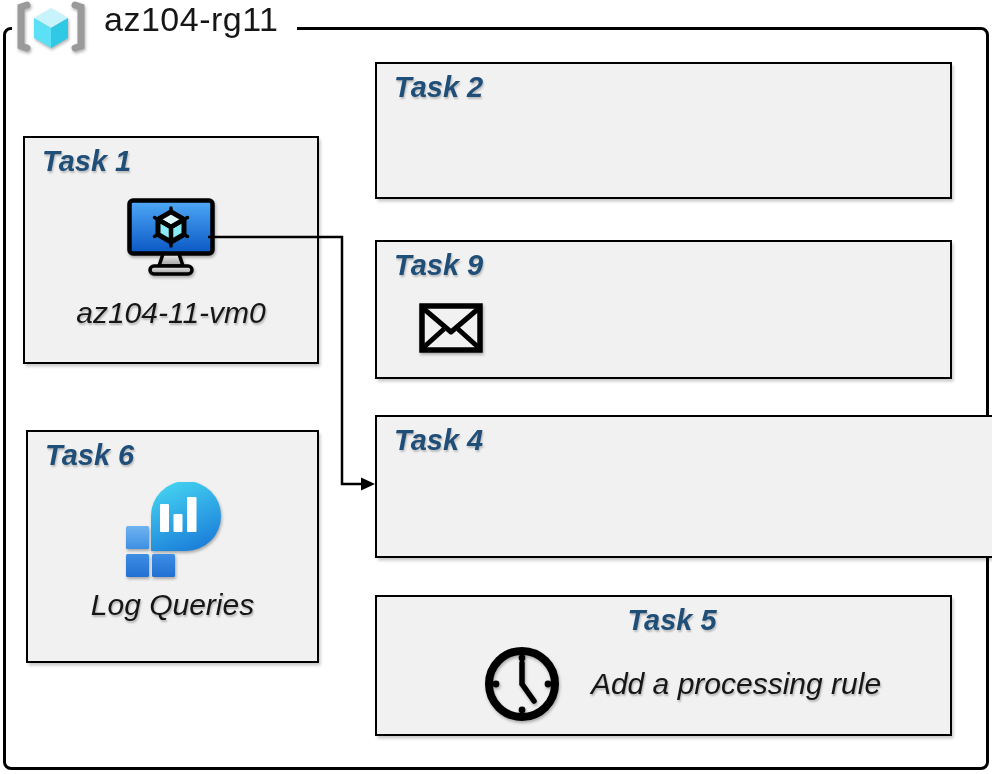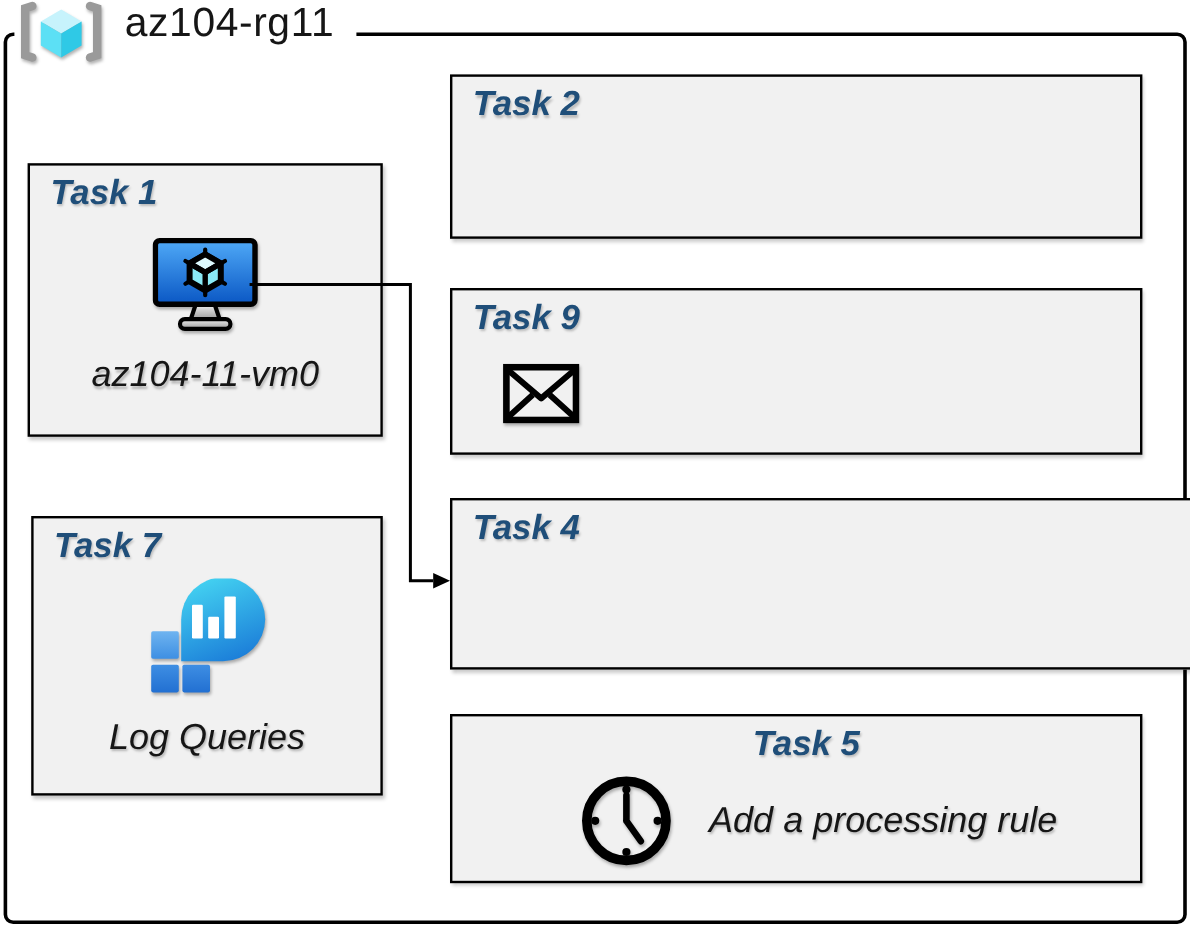--- a/index.html
+++ b/index.html
@@ -99,21 +99,21 @@
   
   .off-alert { margin-left: 33px; }
   .off-mail  { margin-left: 42px; }
   .off-trash { margin-left: 40px; }
   .off-clock { margin-left: 36px; }
 
   
   .t1-icon { margin-top: 20px; }
   .t1-label { margin-top: 18px; }
   .t6-icon { margin-top: 10px; }
-  .t6-label { margin-top: 18px; }
+  .t6-label { margin-top: 8px; }
 </style>
 </head>
 <body>
 
 <div class="canvas">
 
   <div class="rg-frame"></div>
 
   <div class="rg-header">
     <svg class="icon" width="74" height="53" viewBox="0 0 74 53">
@@ -190,21 +190,21 @@
           <circle cx="40" cy="66" r="3.4" fill="#000"></circle>
           <circle cx="14" cy="40" r="3.4" fill="#000"></circle>
           <path d="M40,40 L40,19 M40,40 L52,57" fill="none" stroke="#000" stroke-width="5.5" stroke-linecap="round"></path>
         </svg>
       </div>
       <div class="task-label">Add a processing rule</div>
     </div>
   </div>
 
   <div class="task-box tall" style="left:26px; top:430px; width:293px; height:233px;">
-    <div class="task-title">Task 7</div>
+    <div class="task-title">Task 6</div>
     <div class="icon-cell t6-icon">
       <svg class="icon" width="100" height="98" viewBox="0 0 100 98">
         <defs>
           <linearGradient id="lqDrop" x1="0.2" y1="0" x2="0.6" y2="1">
             <stop offset="0" stop-color="#45D5F2"></stop>
               <stop offset="1" stop-color="#1C7FD9"></stop>
           </linearGradient>
           <linearGradient id="lqSq1" x1="0" y1="0" x2="0" y2="1">
             <stop offset="0" stop-color="#6FB4F0"></stop>
               <stop offset="1" stop-color="#3E8FE3"></stop>

